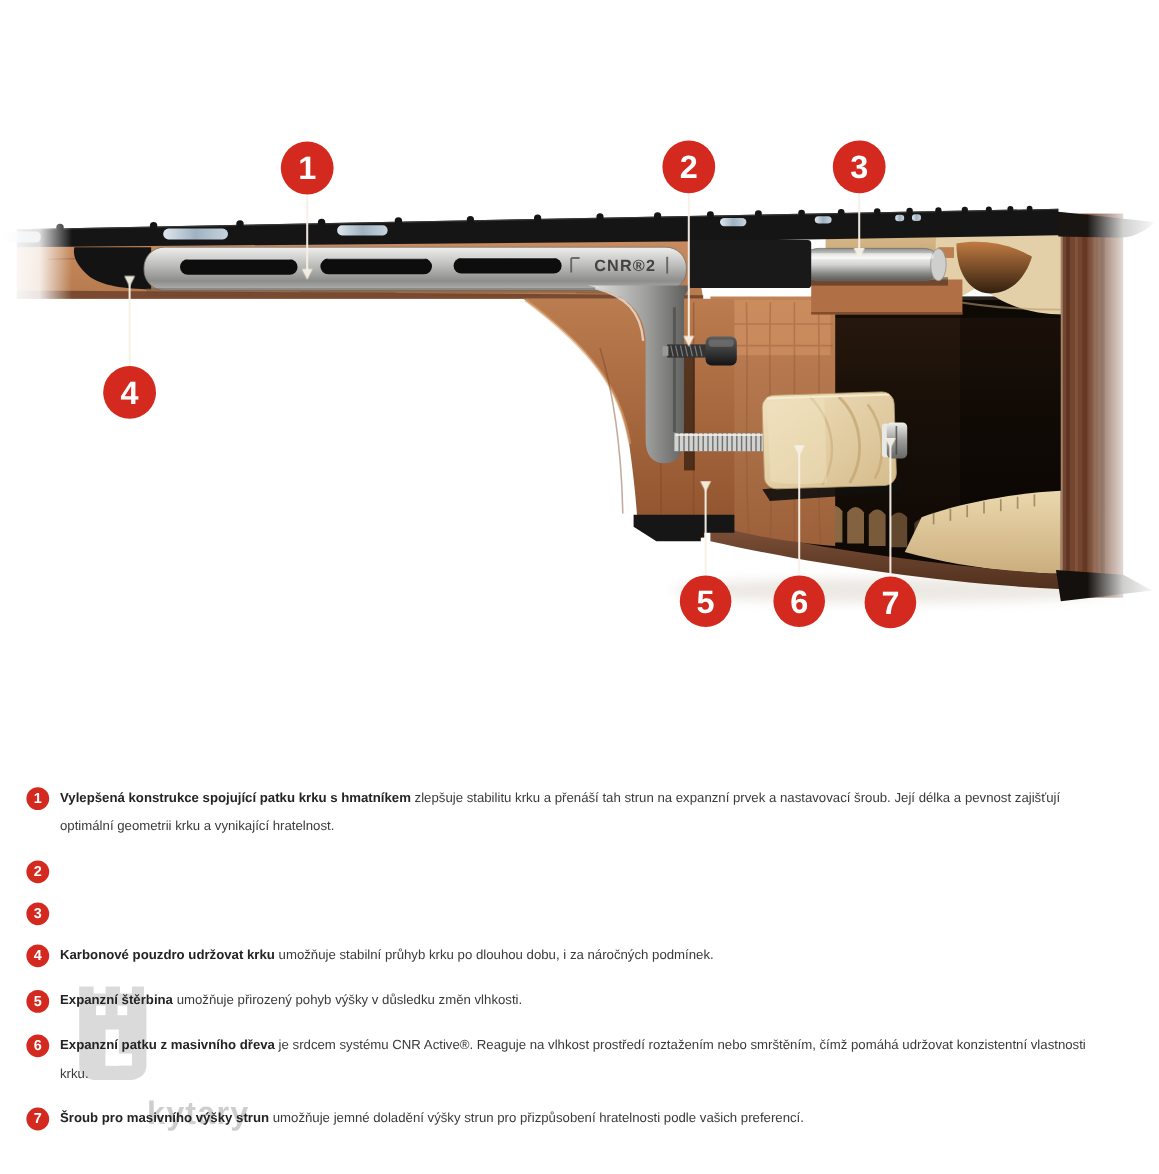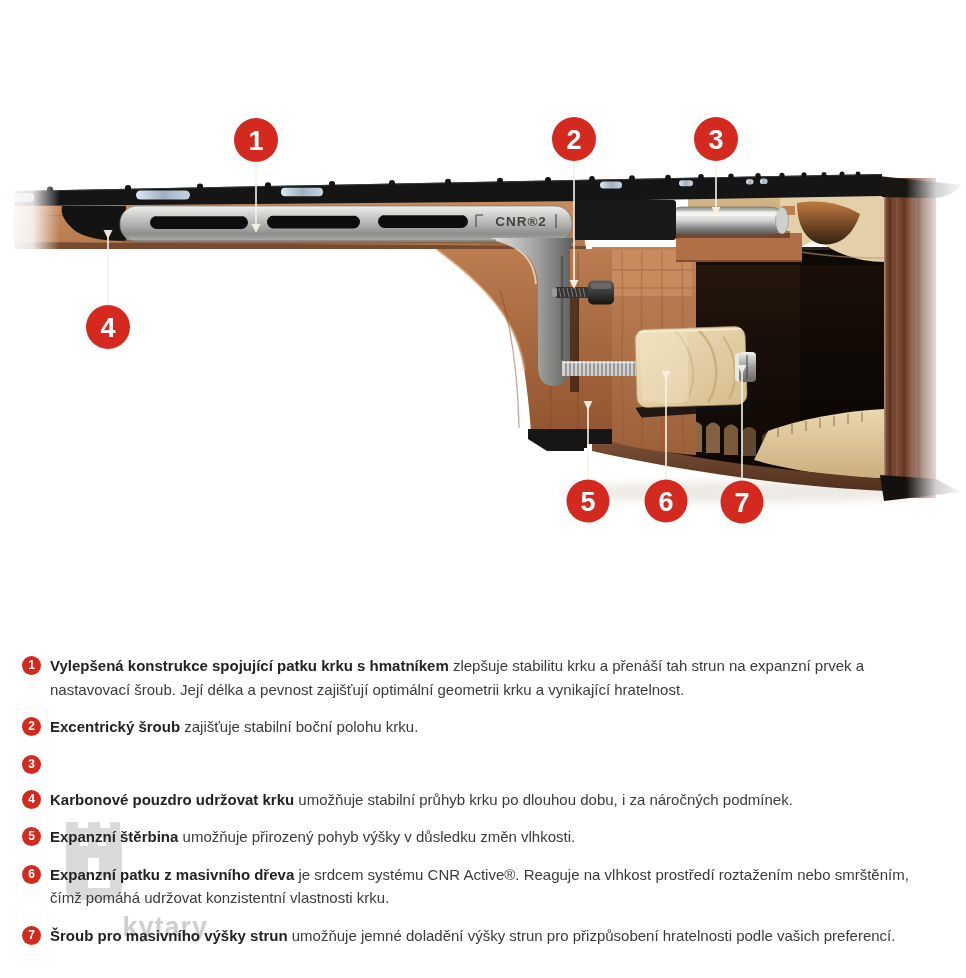--- a/index.html
+++ b/index.html
@@ -9,21 +9,21 @@
   
   .watermark{position:absolute;left:58px;top:814px;z-index:1;pointer-events:none;}
   .watermark .wm-text{font-size:27px;letter-spacing:1px;color:#9a9a9a;opacity:.48;
                       margin-top:2px;margin-left:16px;font-weight:bold;text-align:right;}
   
   .legend{position:absolute;left:22px;right:24px;top:654px;z-index:3;}
   .legend-item{display:flex;margin-bottom:14px;}
   .bullet{flex:0 0 19px;width:19px;height:19px;border-radius:50%;
           background:var(--accent,#d3291e);color:#fff;font-size:12px;font-weight:bold;
           text-align:center;line-height:19px;margin-top:2px;}
-  .item-text{margin:0 0 0 9px;font-size:15px;line-height:23.5px;color:#3a3a3a;max-width:880px;}
+  .item-text{margin:0 0 0 9px;font-size:11px;line-height:23.5px;color:#3a3a3a;max-width:880px;}
   .item-text b{color:#232323;}
   svg text{font-family:"Liberation Sans", sans-serif;}
   .co-num{font-size:27px;font-weight:bold;fill:#ffffff;}
   .stamp-text{font-size:13.5px;font-weight:bold;fill:#45433d;letter-spacing:1px;}
 </style>
 </head>
 <body>
 
 <div class="stage">
 
@@ -422,21 +422,20 @@
 
   <div class="legend">
 
     <div class="legend-item">
       <span class="bullet">1</span>
       <p class="item-text"><b>Vylepšená konstrukce spojující patku krku s hmatníkem</b><span> zlepšuje stabilitu krku a přenáší tah strun na expanzní prvek a nastavovací šroub. Její délka a pevnost zajišťují optimální geometrii krku a vynikající hratelnost.</span></p>
     </div>
 
     <div class="legend-item">
       <span class="bullet">2</span>
-      <p class="item-text"><b>Excentrický šroub</b><span> zajišťuje stabilní boční polohu krku.</span></p>
     </div>
 
     <div class="legend-item">
       <span class="bullet">3</span>
     </div>
 
     <div class="legend-item">
       <span class="bullet">4</span>
       <p class="item-text"><b>Karbonové pouzdro udržovat krku</b><span> umožňuje stabilní průhyb krku po dlouhou dobu, i za náročných podmínek.</span></p>
     </div>

